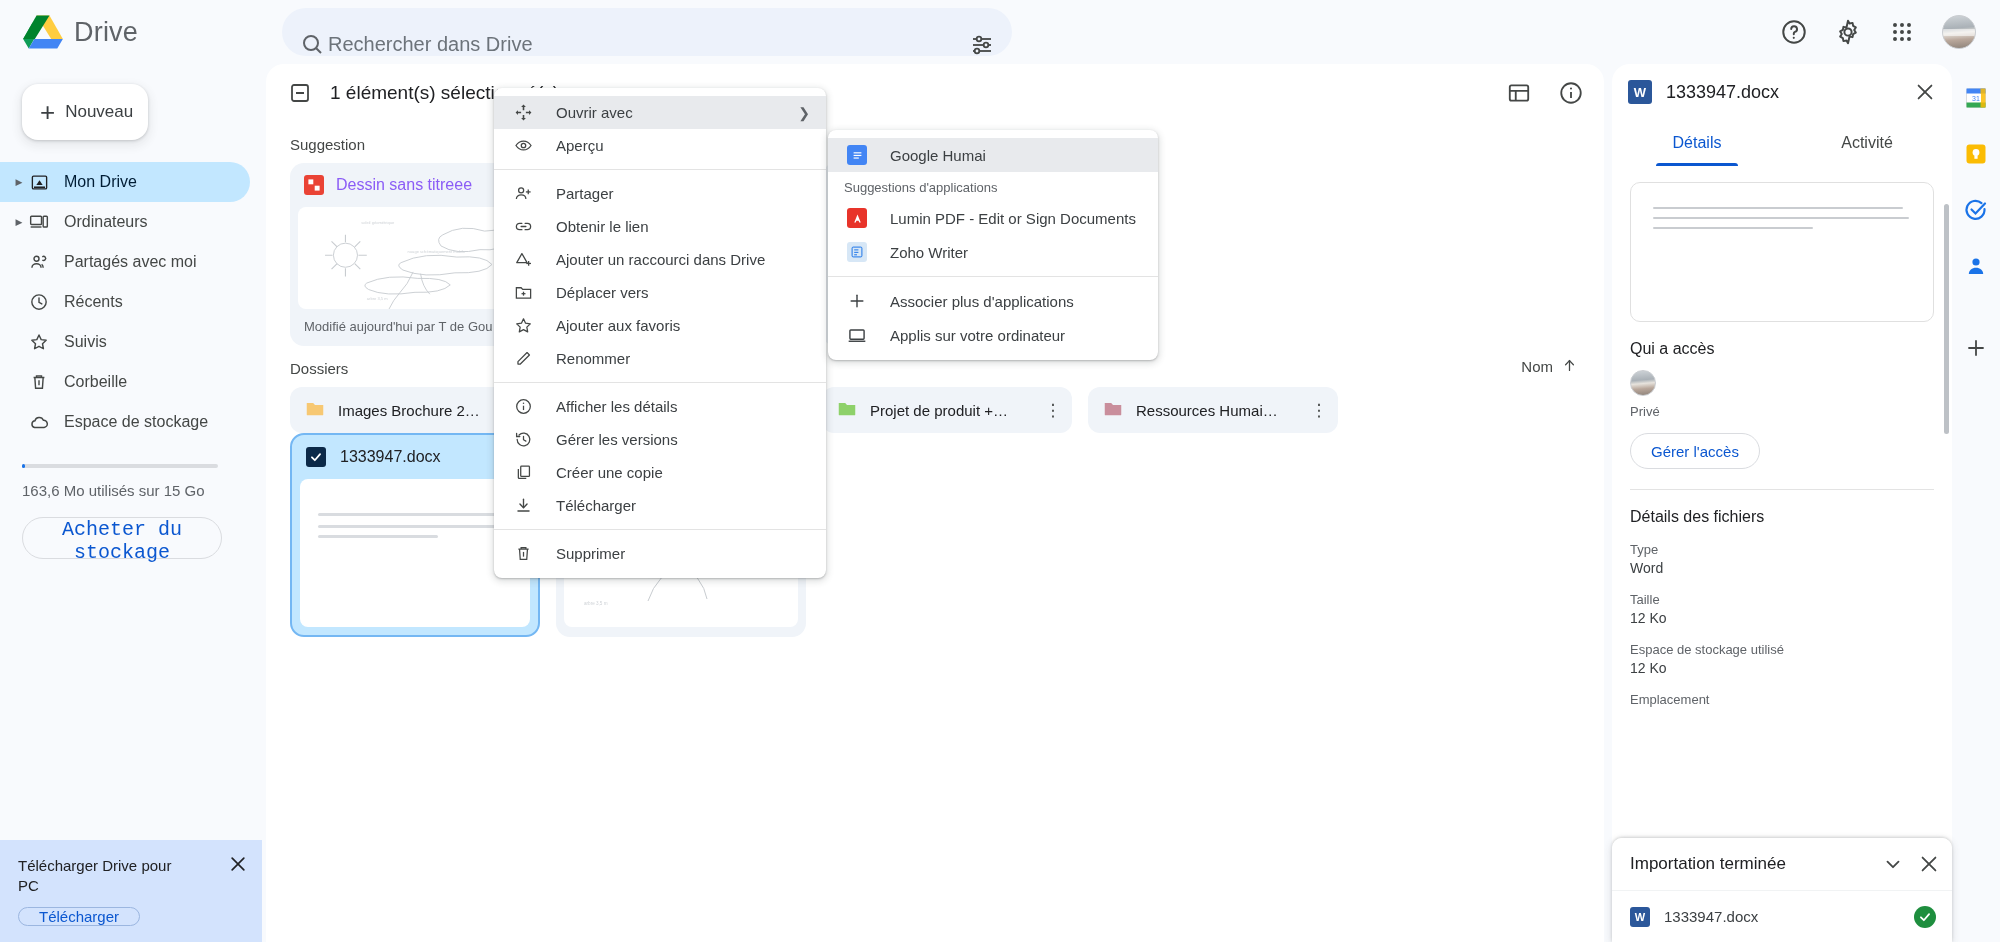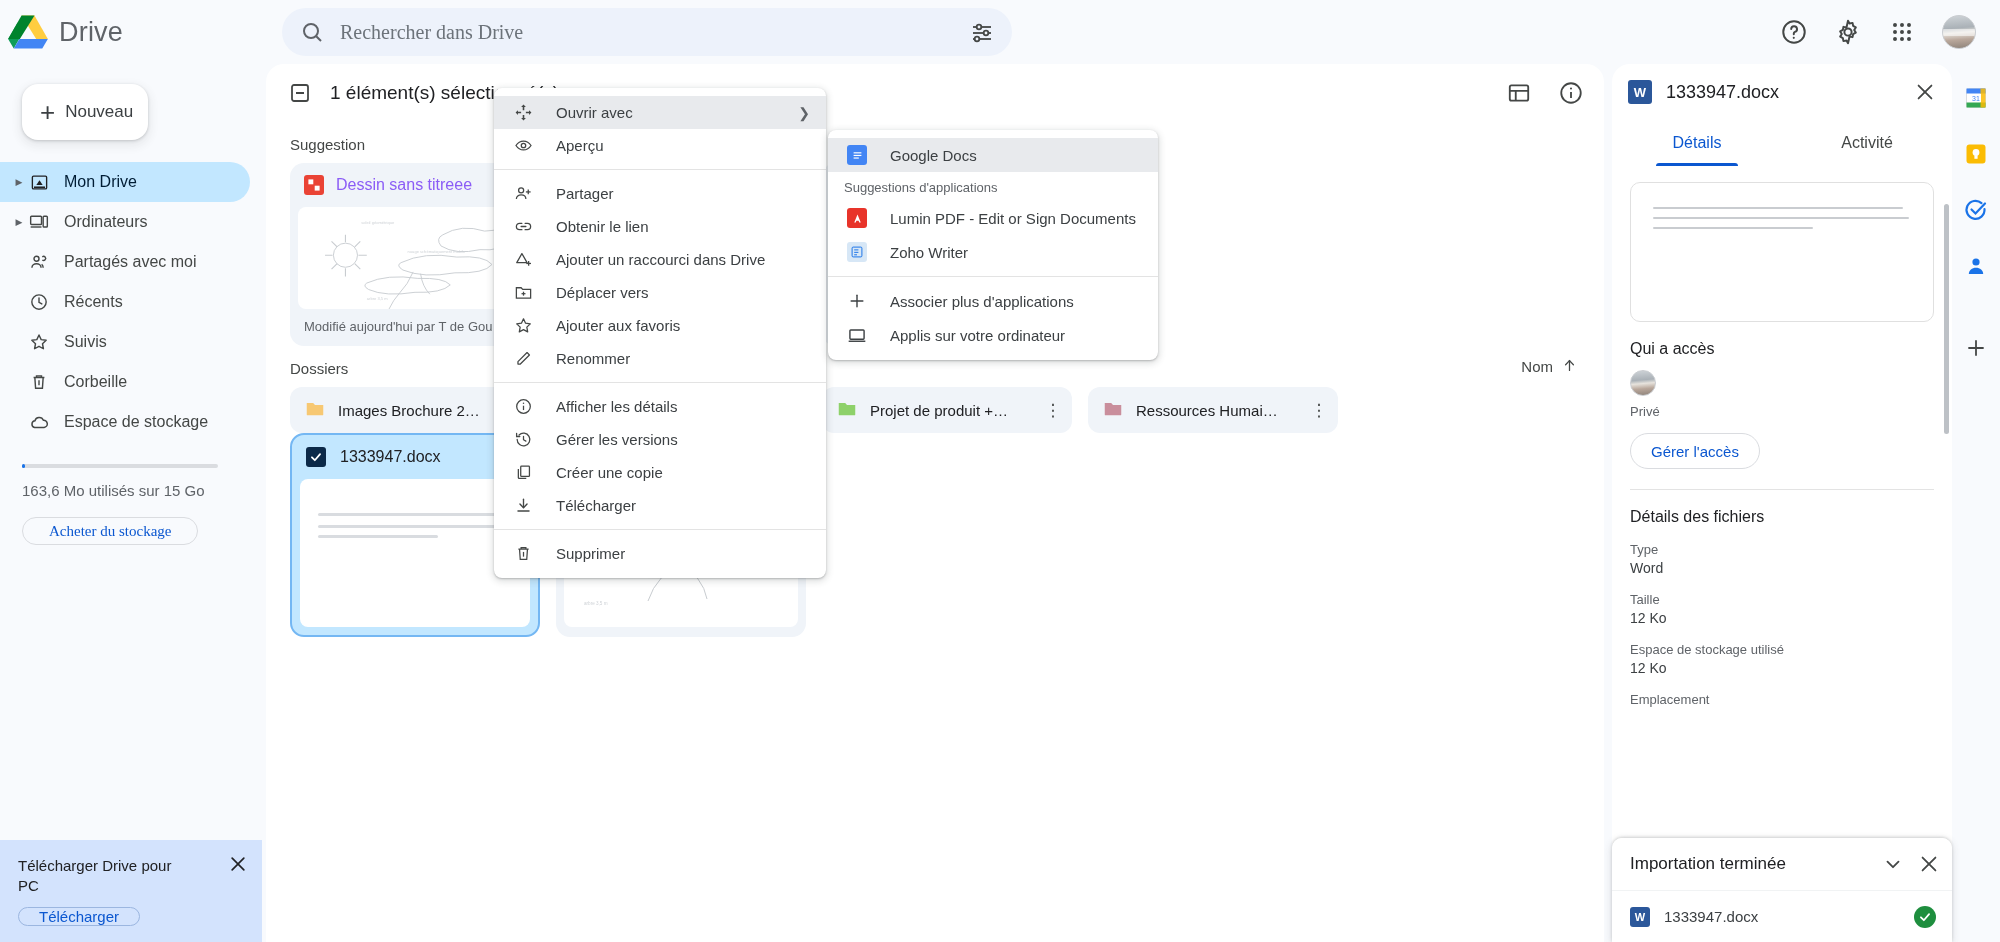--- a/index.html
+++ b/index.html
@@ -11,28 +11,28 @@
     overflow: hidden;
     -webkit-font-smoothing: antialiased;
   }
   body { position: relative; }
 
   
   .topbar {
     position: absolute; top: 0; left: 0; width: 2000px; height: 64px;
     display: flex; align-items: center; background: #f8fafd; z-index: 30;
   }
-  .brand { display: flex; align-items: center; gap: 10px; padding-left: 7px; width: 260px; }
+  .brand { display: flex; align-items: center; gap: 10px; padding-left: 22px; width: 260px; }
   .drive-logo { width: 42px; height: 38px; position: relative; }
   .brand-name { font-size: 27px; color: #5f6368; letter-spacing: .2px; }
 
   .search-wrap {
     margin-left: 22px; width: 730px; height: 48px;
     background: #edf2fb; border-radius: 28px;
-    display: flex; align-items: center; padding: 0 18px; gap: 16px; font-family: Liberation Serif, serif;
+    display: flex; align-items: flex-end; padding: 0 18px; gap: 4px;
   }
   .search-icon { width: 24px; height: 24px; flex: 0 0 24px; color: #5f6368; }
   .search-input {
     flex: 1; border: none; background: transparent; outline: none;
     font-size: 20px; color: #3c4043; font-family: inherit;
   }
   .search-input::placeholder { color: #6c737a; }
   .tune-icon { width: 24px; height: 24px; color: #444746; cursor: pointer; }
 
   .top-right { margin-left: auto; display: flex; align-items: center; gap: 26px; padding-right: 24px; }
@@ -71,23 +71,23 @@
   .nav-item.active .nav-label { color: #001d35; font-weight: 500; }
   .caret { width: 14px; font-size: 9px; color: #5f6368; flex: 0 0 14px; text-align: center; }
   .nav-ico { width: 26px; height: 22px; flex: 0 0 26px; color: #444746; display: flex; align-items: center; justify-content: center; }
   .nav-label { font-size: 16px; color: #444746; margin-left: 12px; white-space: nowrap; }
 
   .storage-block { margin: 22px 0 0 22px; width: 200px; }
   .storage-bar { width: 196px; height: 4px; background: #dadce0; border-radius: 3px; position: relative; }
   .storage-bar span { position: absolute; left: 0; top: 0; height: 4px; width: 3px; background: #1a73e8; border-radius: 3px; }
   .storage-text { margin-top: 14px; font-size: 15px; color: #5f6368; white-space: nowrap; }
   .buy-btn {
-    margin-top: 18px; height: 28px; padding: 0 26px; border-radius: 22px;
+    margin-top: 18px; height: 42px; padding: 0 26px; border-radius: 22px;
     border: 1px solid #dadce0; background: transparent;
-    color: #0b57d0; font-size: 15px; font-family: Liberation Serif, serif; cursor: pointer;
+    color: #0b57d0; font-size: 20px; font-family: Liberation Mono, monospace; cursor: pointer;
   }
 
   .promo {
     position: absolute; left: 0; bottom: 0; width: 262px; height: 102px;
     background: #d3e3fd; padding: 16px 18px; display: flex; flex-direction: column;
   }
   .promo-title { font-size: 15px; color: #202124; line-height: 1.35; width: 175px; }
   .promo-close { position: absolute; right: 14px; top: 14px; width: 20px; height: 20px; cursor: pointer; color: #202124; }
   .promo-btn {
     margin-top: 10px; align-self: flex-start; height: 34px; padding: 0 20px;
@@ -792,21 +792,21 @@
   <div class="sub-item hl">
     <span class="sub-ico">
       <span class="mini-ico" style="background:#4285f4;">
         <svg viewBox="0 0 20 20" width="13" height="13" fill="#fff">
             <rect x="4" y="5" width="12" height="1.8"></rect>
             <rect x="4" y="9" width="12" height="1.8"></rect>
             <rect x="4" y="13" width="8" height="1.8"></rect>
           </svg>
       </span>
     </span>
-    <span class="sub-label">Google Docs</span>
+    <span class="sub-label">Google Humai</span>
   </div>
 
   <div class="sub-caption">Suggestions d'applications</div>
 
   <div class="sub-item">
     <span class="sub-ico">
       <span class="mini-ico" style="background:#e8342a;">
         <svg viewBox="0 0 20 20" width="13" height="13" fill="#fff">
             <path d="M10 4l5 12h-2.3l-1-2.6H8.3L7.3 16H5z"></path>
           </svg>

